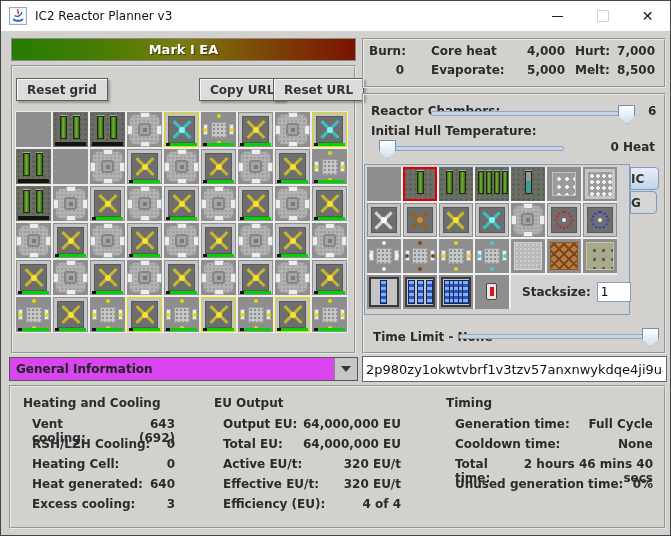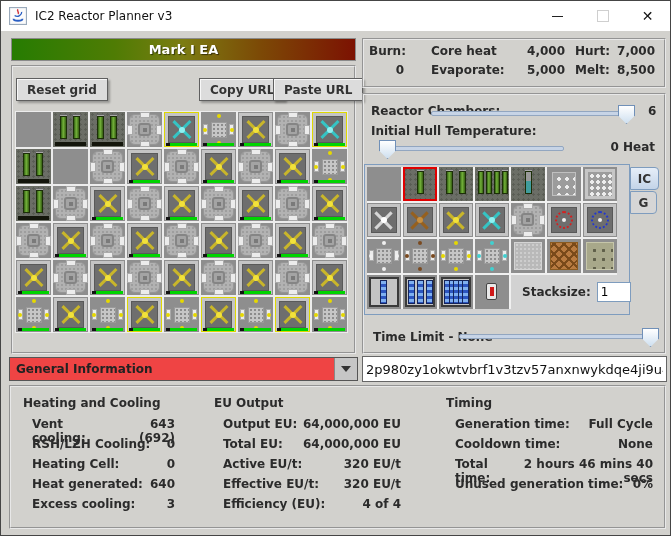--- a/index.html
+++ b/index.html
@@ -100,26 +100,26 @@
   
   #palette-pane{position:absolute;left:363px;top:163px;width:266px;height:151px;border:1px solid #7e9cbe;background:#d2d2d2;box-sizing:border-box;}
   #palette{position:absolute;left:366px;top:166px;display:grid;gap:2px;background:#f0f0f0;
            grid-template-columns:repeat(7,34px);grid-template-rows:repeat(4,34px);}
   .pcell{position:relative;width:34px;height:34px;background:#8e8e8e;}
   .pcell.dark{background:#6b6e66;background-image:radial-gradient(#5a5d55 1px,transparent 1.2px);background-size:5px 5px;}
   .pcell.sel{box-shadow:inset 0 0 0 2px #e00000;}
   #stacksize-zone{grid-column:5/8;background:#d2d2d2;display:flex;align-items:center;gap:6px;padding-left:11px;}
   #stacksize-input{width:34px;height:20px;border:1px solid #7e9cbe;font-family:inherit;font-size:12px;padding:0 3px;box-sizing:border-box;}
   .tab{position:absolute;left:629px;width:29px;height:23px;box-sizing:border-box;border:1px solid #7e9cbe;
-       display:flex;align-items:center;justify-content:center;font-weight:bold;color:#333;
+       display:flex;align-items:center;font-weight:bold;color:#333;
        border-radius:0 4px 4px 0;}
   #tab-ic{top:166px;background:linear-gradient(180deg,#e6eef8,#c3d4e8);}
   #tab-g{top:190px;background:#d6d6d6;width:27px;}
   
-  #info-combo{position:absolute;left:8px;top:356px;width:349px;height:24px;box-sizing:border-box;background:#ef4444;
+  #info-combo{position:absolute;left:8px;top:356px;width:349px;height:24px;box-sizing:border-box;background:#d946ef;
               border:1px solid #555;display:flex;align-items:center;}
   #info-combo .val{flex:1;padding-left:6px;font-weight:bold;color:#222;}
   #combo-arrow{width:22px;height:100%;border-left:1px solid #888;display:flex;align-items:center;justify-content:center;background:#c6c6c6;}
   .tri-down{width:0;height:0;border:5px solid transparent;border-top:6px solid #333;margin-top:5px;}
   #url-field{position:absolute;left:361px;top:355px;width:305px;height:26px;box-sizing:border-box;background:#fff;
              border:1px solid #666;font-family:inherit;font-size:13px;color:#111;padding:0 3px;}
   
   #core-grid{position:absolute;left:368px;top:43px;width:292px;display:grid;
              grid-template-columns:62px 78px 56px 42px 48px;row-gap:5px;font-weight:bold;}
   #core-grid .r{text-align:right;}
@@ -156,21 +156,21 @@
           <span class="wc-x">✕</span>
         </div>
     </div>
   </div>
 
   <div class="banner">Mark I EA</div>
 
   <div class="etched" id="left-panel"></div>
   <button class="btn" id="btn-copy">Copy URL</button>
   <button class="btn" id="btn-reset">Reset grid</button>
-  <button class="btn" id="btn-paste">Paste URL</button>
+  <button class="btn" id="btn-paste">Reset URL</button>
   <div id="reactor-grid">
       <div class="cell">
         <span class="glyph"></span>
       </div>
       <div class="cell dark">
         <span class="glyph">
           <i class="cap" style="left:6px;width:9px"></i>
           <i class="rod" style="left:7px;width:7px;"></i>
           <i class="cap" style="left:19px;width:9px"></i>
           <i class="rod" style="left:20px;width:7px;"></i>

